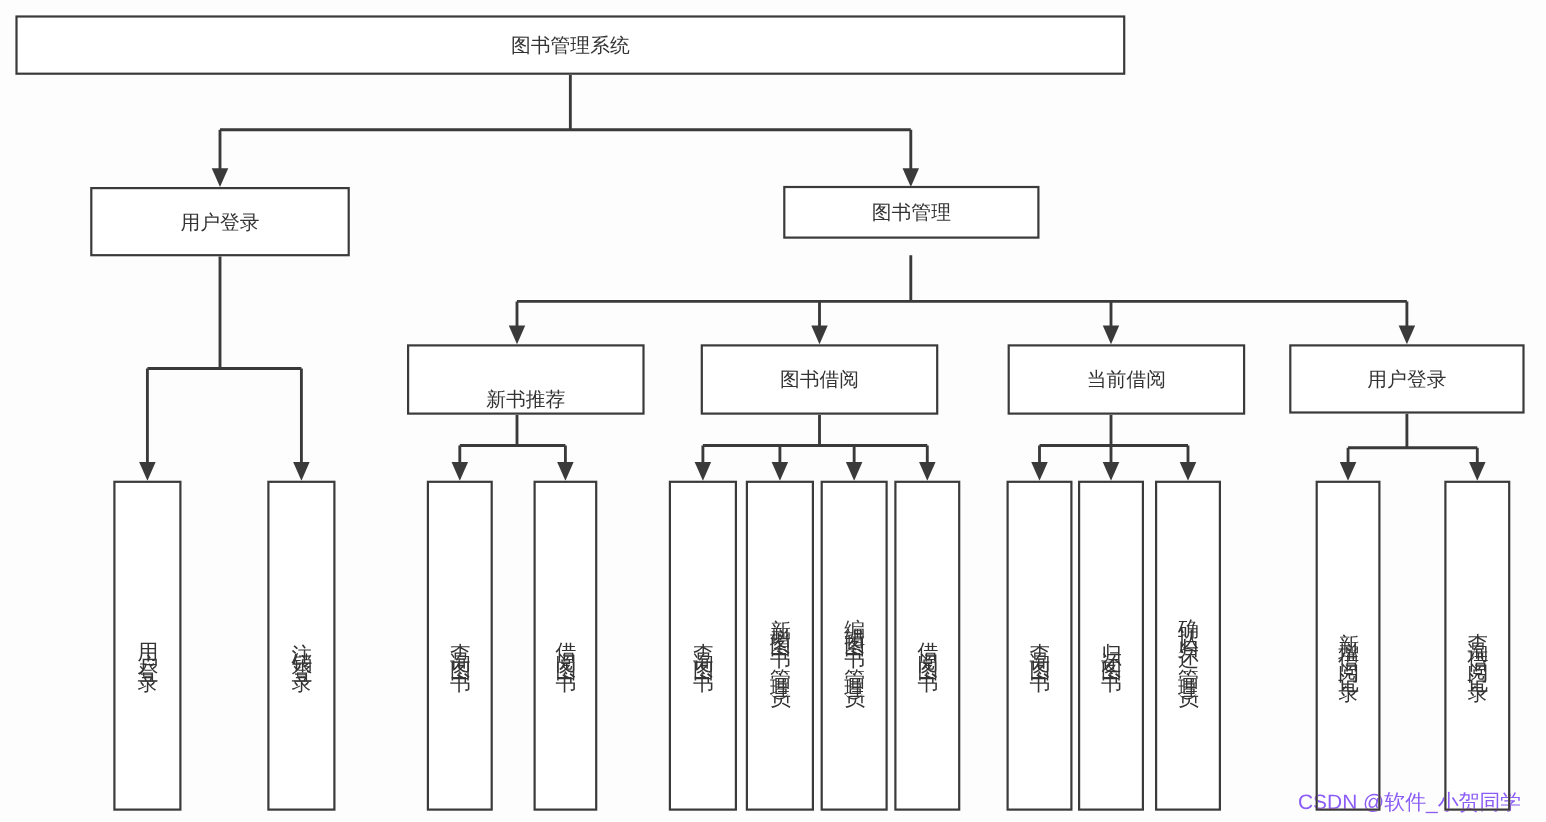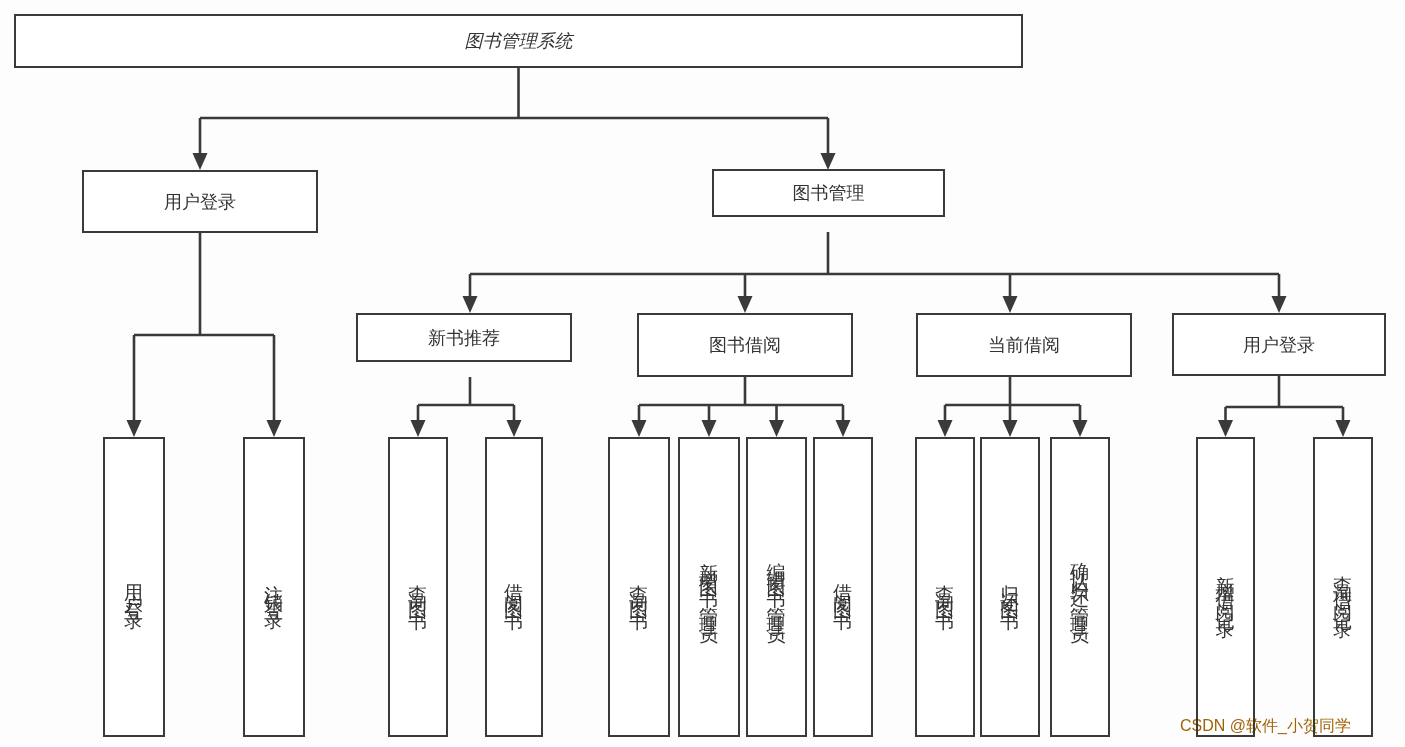--- a/index.html
+++ b/index.html
@@ -52,22 +52,22 @@
     text-orientation: upright;
     font-size: 19px;
     letter-spacing: 9px;
     line-height: 1;
     white-space: normal;
   }
   .watermark {
     position: absolute;
     left: 1180px;
     top: 716px;
-    font-size: 16px;
-    color: #a16207;
+    font-size: 19px;
+    color: #8b5cf6;
     white-space: nowrap;
     z-index: 5;
     mix-blend-mode: darken;
   }
 </style>
 </head>
 <body>
 
 <div class="canvas">
 
@@ -107,32 +107,32 @@
       <polygon class="ah" points="1002.5,420 1017.5,420 1010,437"></polygon>
       <polygon class="ah" points="1072.5,420 1087.5,420 1080,437"></polygon>
     </g>
     <g>
       <path class="ln" d="M1279 376 V407 M1225.5 407 H1343 M1225.5 407 V422 M1343 407 V422"></path>
       <polygon class="ah" points="1218,420 1233,420 1225.5,437"></polygon>
       <polygon class="ah" points="1335.5,420 1350.5,420 1343,437"></polygon>
     </g>
   </svg>
 
-  <div class="node" style="left:14px; top:14px; width:1009px; height:54px;font-style:italic;">
+  <div class="node" style="left:14px; top:14px; width:1009px; height:54px;">
     <span class="lbl">图书管理系统</span>
   </div>
 
   <div class="node" style="left:82px; top:170px; width:236px; height:63px;">
     <span class="lbl">用户登录</span>
   </div>
   <div class="node" style="left:712px; top:169px; width:233px; height:48px;">
     <span class="lbl">图书管理</span>
   </div>
 
-  <div class="node" style="left:356px; top:313px; width:216px; height:49px;">
+  <div class="node" style="left:370px; top:313px; width:216px; height:64px;align-items:flex-end;">
     <span class="lbl">新书推荐</span>
   </div>
   <div class="node" style="left:637px; top:313px; width:216px; height:64px;">
     <span class="lbl">图书借阅</span>
   </div>
   <div class="node" style="left:902px; top:313px; width:216px; height:64px;margin-left:14px;">
     <span class="lbl">当前借阅</span>
   </div>
   <div class="node" style="left:1172px; top:313px; width:214px; height:63px;">
     <span class="lbl">用户登录</span>

